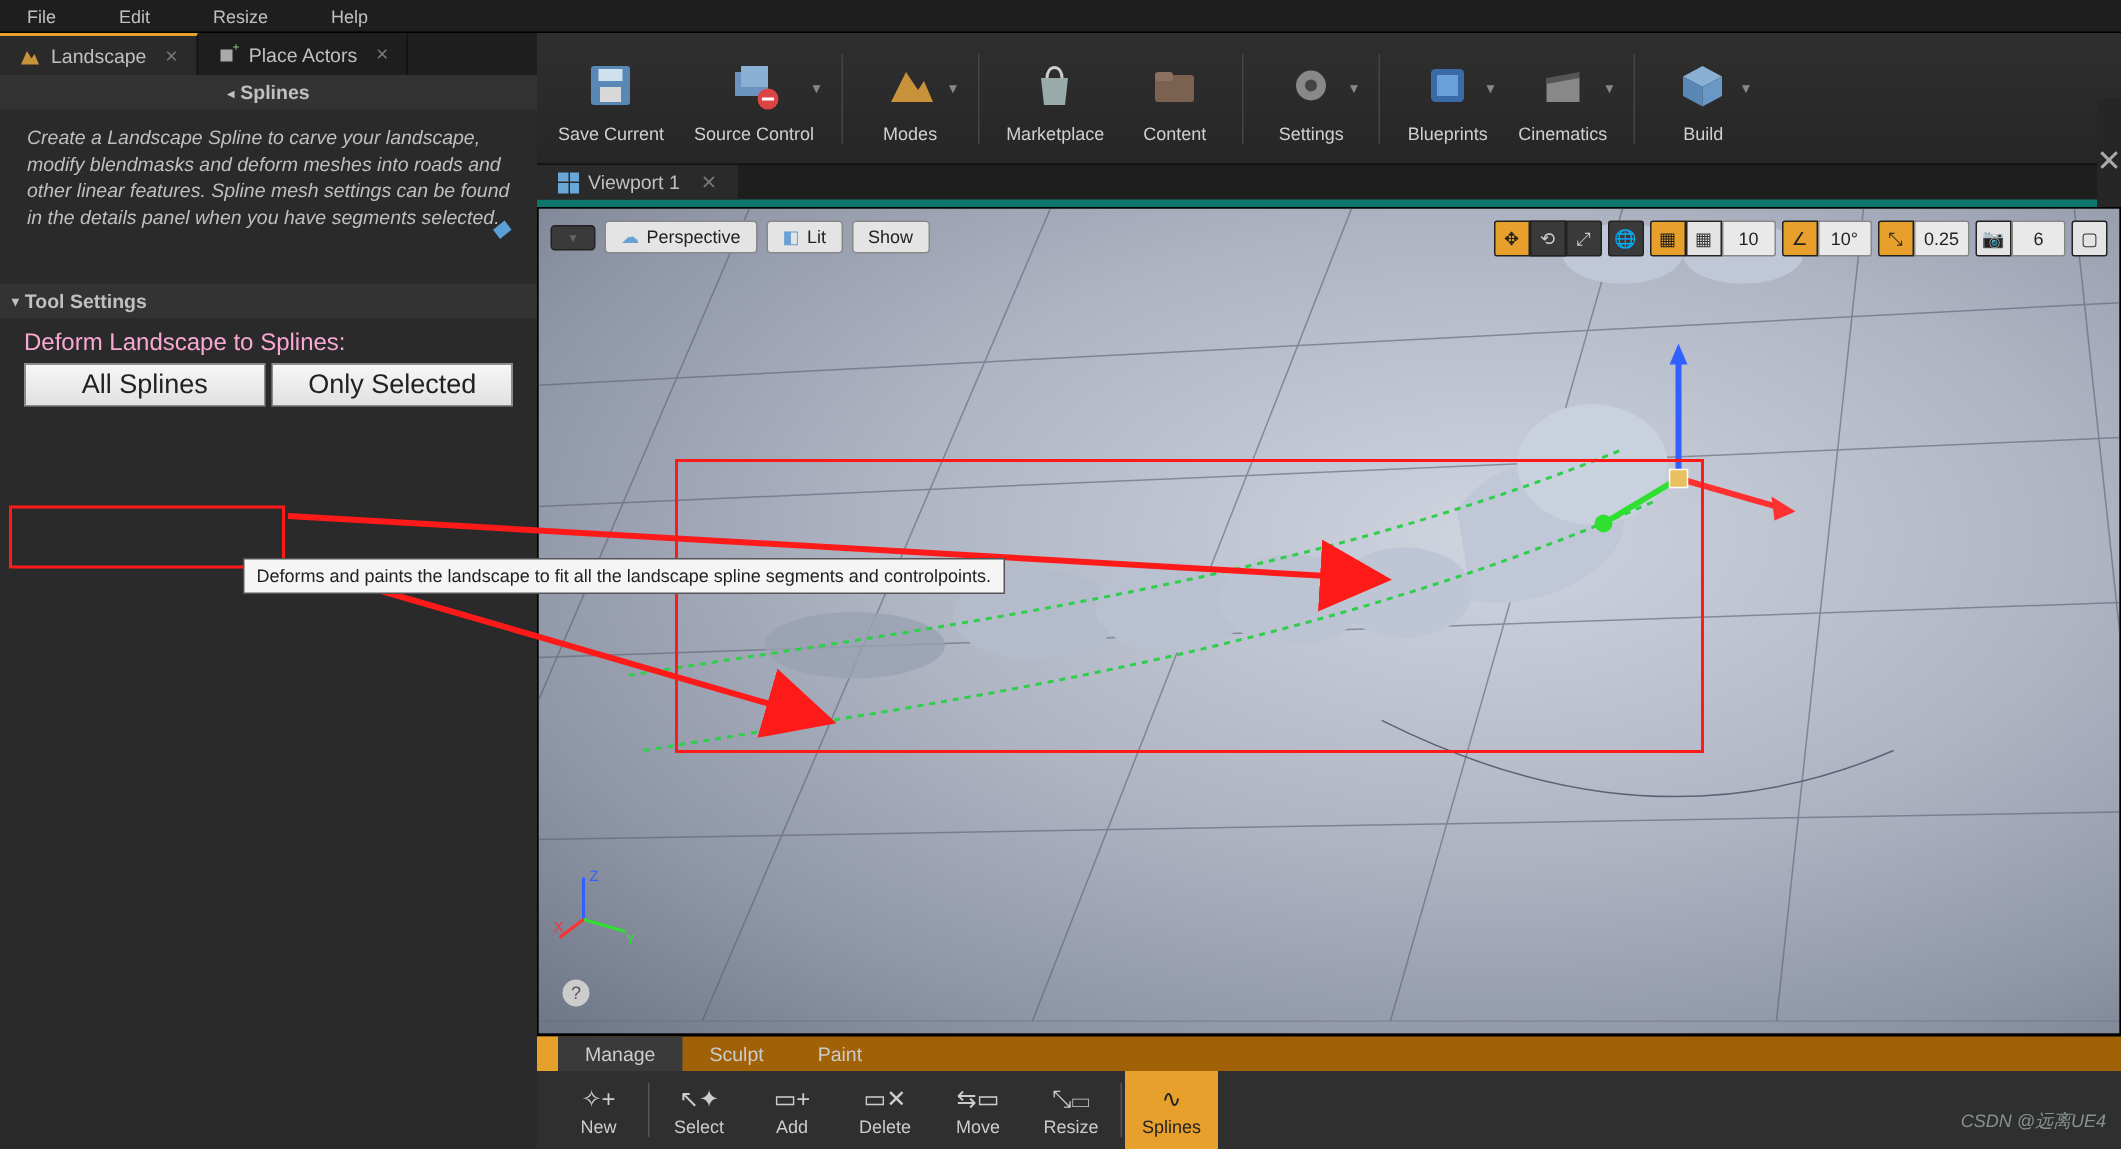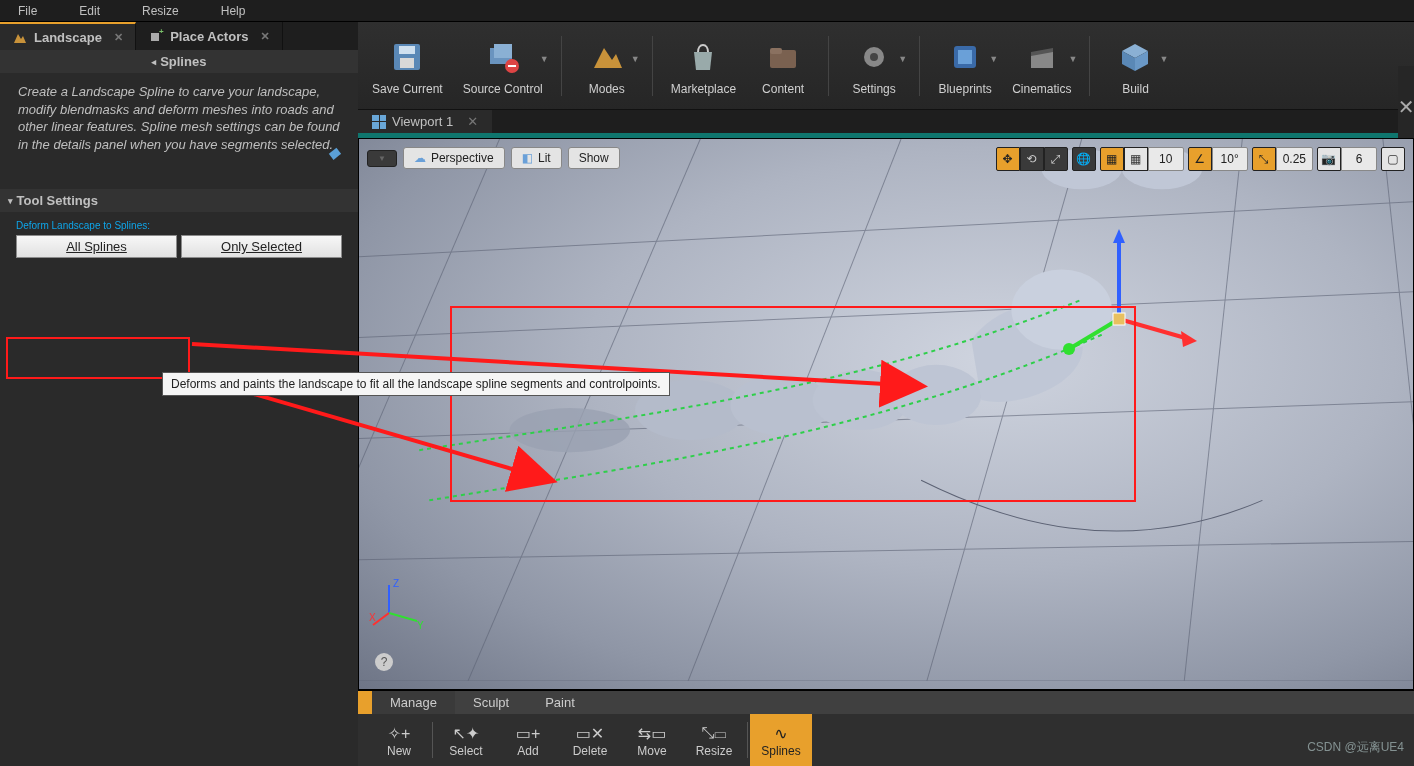--- a/index.html
+++ b/index.html
@@ -6,38 +6,38 @@
 body { background: #1a1a1a; color: #c0c0c0; width: 1414px; height: 766px; overflow: hidden; font-size: 12px; }
 
 
 .menubar { height: 22px; background: #1e1e1e; display: flex; align-items: center; padding: 0 6px; gap: 18px; border-bottom:1px solid #000; }
 .menubar .mitem { padding: 2px 12px; cursor: pointer; }
 
 .mainrow { display: flex; height: calc(100% - 22px); }
 
 
 .left { width: 358px; background: #2a2a2a; display:flex; flex-direction:column; }
-.tabrow { display:flex; height:28px; background:#1e1e1e;font-weight:bold; }
+.tabrow { display:flex; height:28px; background:#1e1e1e; }
 .tab { display:flex; align-items:center; gap:6px; padding:0 12px; font-size:13px; border-right:1px solid #111; }
 .tab.active { background:#2a2a2a; border-top:2px solid #e8a02c; }
 .tab .x { margin-left:6px; color:#777; font-size:11px; }
 .tabicon { width:16px; height:16px; display:inline-flex; align-items:center; justify-content:center; }
 
 .sectionhdr { background:#333; padding:4px 8px; font-weight:bold; display:flex; align-items:center; font-size:13px; }
 .sectionhdr .arrow { margin-right:4px; font-size:9px; }
 .sectionhdr.center { justify-content:center; }
 
 .desc { padding:10px 16px 6px 18px; font-style:italic; color:#bfbfbf; line-height:1.35; font-size:13px; position:relative; }
 .desc .diamond { position:absolute; right:18px; bottom:-4px; font-size:16px; color:#5aa0d8; }
 
 .toolsettings { margin-top:30px; }
 .deformbox { margin:8px 16px; position:relative; }
-.deformbox .lbl { font-size:10px; color:#0ea5e9; margin-bottom:4px; }
+.deformbox .lbl { font-size:16px; color:#f9a8d4; margin-bottom:4px; }
 .btnrow { display:flex; gap:4px; }
-.winbtn { flex:1; background:linear-gradient(#f7f7f7,#e1e1e1); border:1px solid #8b8b8b; color:#222; padding:3px 0; font-size:13px; cursor:pointer;text-decoration:underline; }
+.winbtn { flex:1; background:linear-gradient(#f7f7f7,#e1e1e1); border:1px solid #8b8b8b; color:#222; padding:3px 0; font-size:18px; cursor:pointer; }
 .chkrow { display:flex; align-items:center; gap:6px; margin:6px 16px; font-size:12px; }
 .chkrow input { accent-color:#3a7bbf; }
 
 .redbox { position:absolute; border:2px solid #ff1a1a; pointer-events:none; }
 
 
 .tooltip { position:absolute; background:#f5f5f5; color:#222; border:1px solid #555; padding:4px 8px; font-size:12px; white-space:nowrap; z-index:50; }
 
 
 .right { flex:1; display:flex; flex-direction:column; background:#1e1e1e; position:relative; }
@@ -71,25 +71,25 @@
 .group > * { border-radius:0;}
 .group > *:first-child{ border-radius:2px 0 0 2px;}
 .group > *:last-child{ border-radius:0 2px 2px 0;}
 
 
 .terrain { position:absolute; inset:0; }
 .gizmo { position:absolute; width:160px; height:160px; }
 
 .axiswidget { position:absolute; left:10px; bottom:56px; width:60px; height:60px; }
 
-.watermark { position:absolute; right:10px; bottom:10px; font-size:12px; color:#9aa; opacity:.8;}
+.watermark { position:absolute; right:10px; bottom:10px; font-size:12px; color:#9aa; opacity:.8;font-style:italic;}
 .qmark { position:absolute; left:16px; bottom:18px; width:18px; height:18px; border-radius:50%; background:#ccc; color:#555; display:flex; align-items:center; justify-content:center; font-size:12px;}
 
 
-.modebar1 { height:24px; background:#404040; display:flex; align-items:stretch; border-top:1px solid #000;}
+.modebar1 { height:24px; background:#a16207; display:flex; align-items:stretch; border-top:1px solid #000;}
 .modebar1 .mtab { padding:4px 18px; font-size:13px; cursor:pointer; color:#ccc;}
 .modebar1 .mtab.active { background:#3a3a3a;}
 .modebar1 .lead { width:14px; background:#e8a02c;}
 
 .modebar2 { height:52px; background:#2f2f2f; display:flex; align-items:center; padding-left:10px; gap:0;}
 .mbtn { display:flex; flex-direction:column; align-items:center; justify-content:center; width:62px; height:52px; cursor:pointer; color:#ccc; font-size:12px;}
 .mbtn.active { background:#e8a02c; color:#222;}
 .mbtn .micon{ height:22px; display:flex; align-items:center; justify-content:center; font-size:16px;}
 .msep { width:1px; height:36px; background:#555; margin:0 2px;}
 

